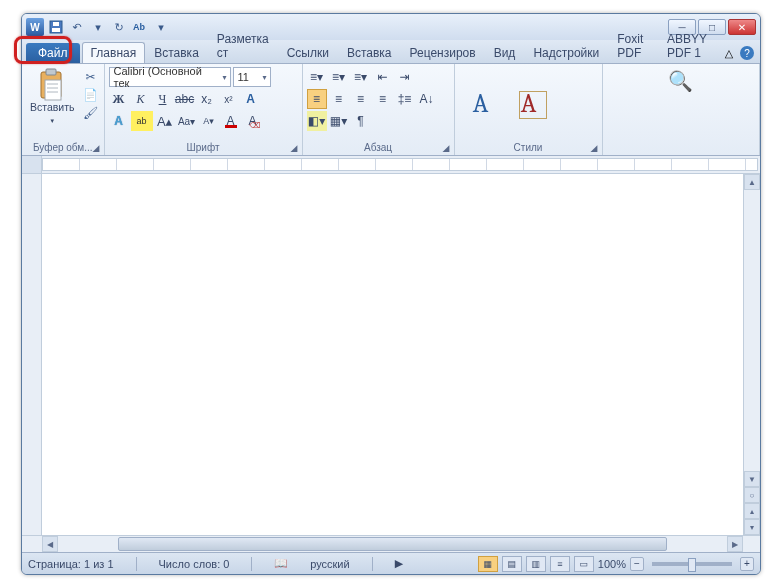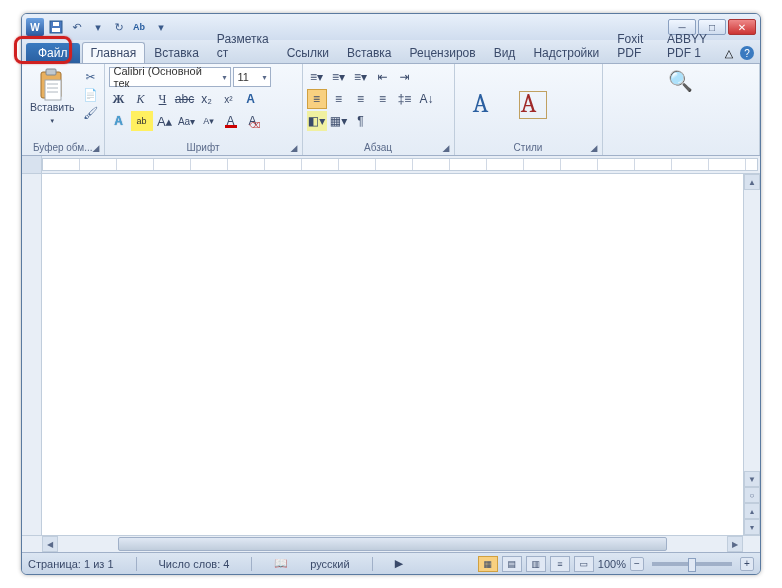--- a/index.html
+++ b/index.html
@@ -283,21 +283,21 @@
     <div class="sb-track">
         <div class="thumb"></div>
       </div>
     <div class="sb-btn">▶</div>
     <div style="width:17px"></div>
   </div>
 
   <div class="statusbar">
     <span>Страница: 1 из 1</span>
     <span class="sep"></span>
-    <span>Число слов: 4</span>
+    <span>Число слов: 0</span>
     <span class="sep"></span>
     <span>📖</span>
     <span>русский</span>
     <span class="sep"></span>
     <span>▶</span>
     <div class="status-right">
       <div class="viewbtn active">▦</div>
       <div class="viewbtn">▤</div>
       <div class="viewbtn">▥</div>
       <div class="viewbtn">≡</div>

